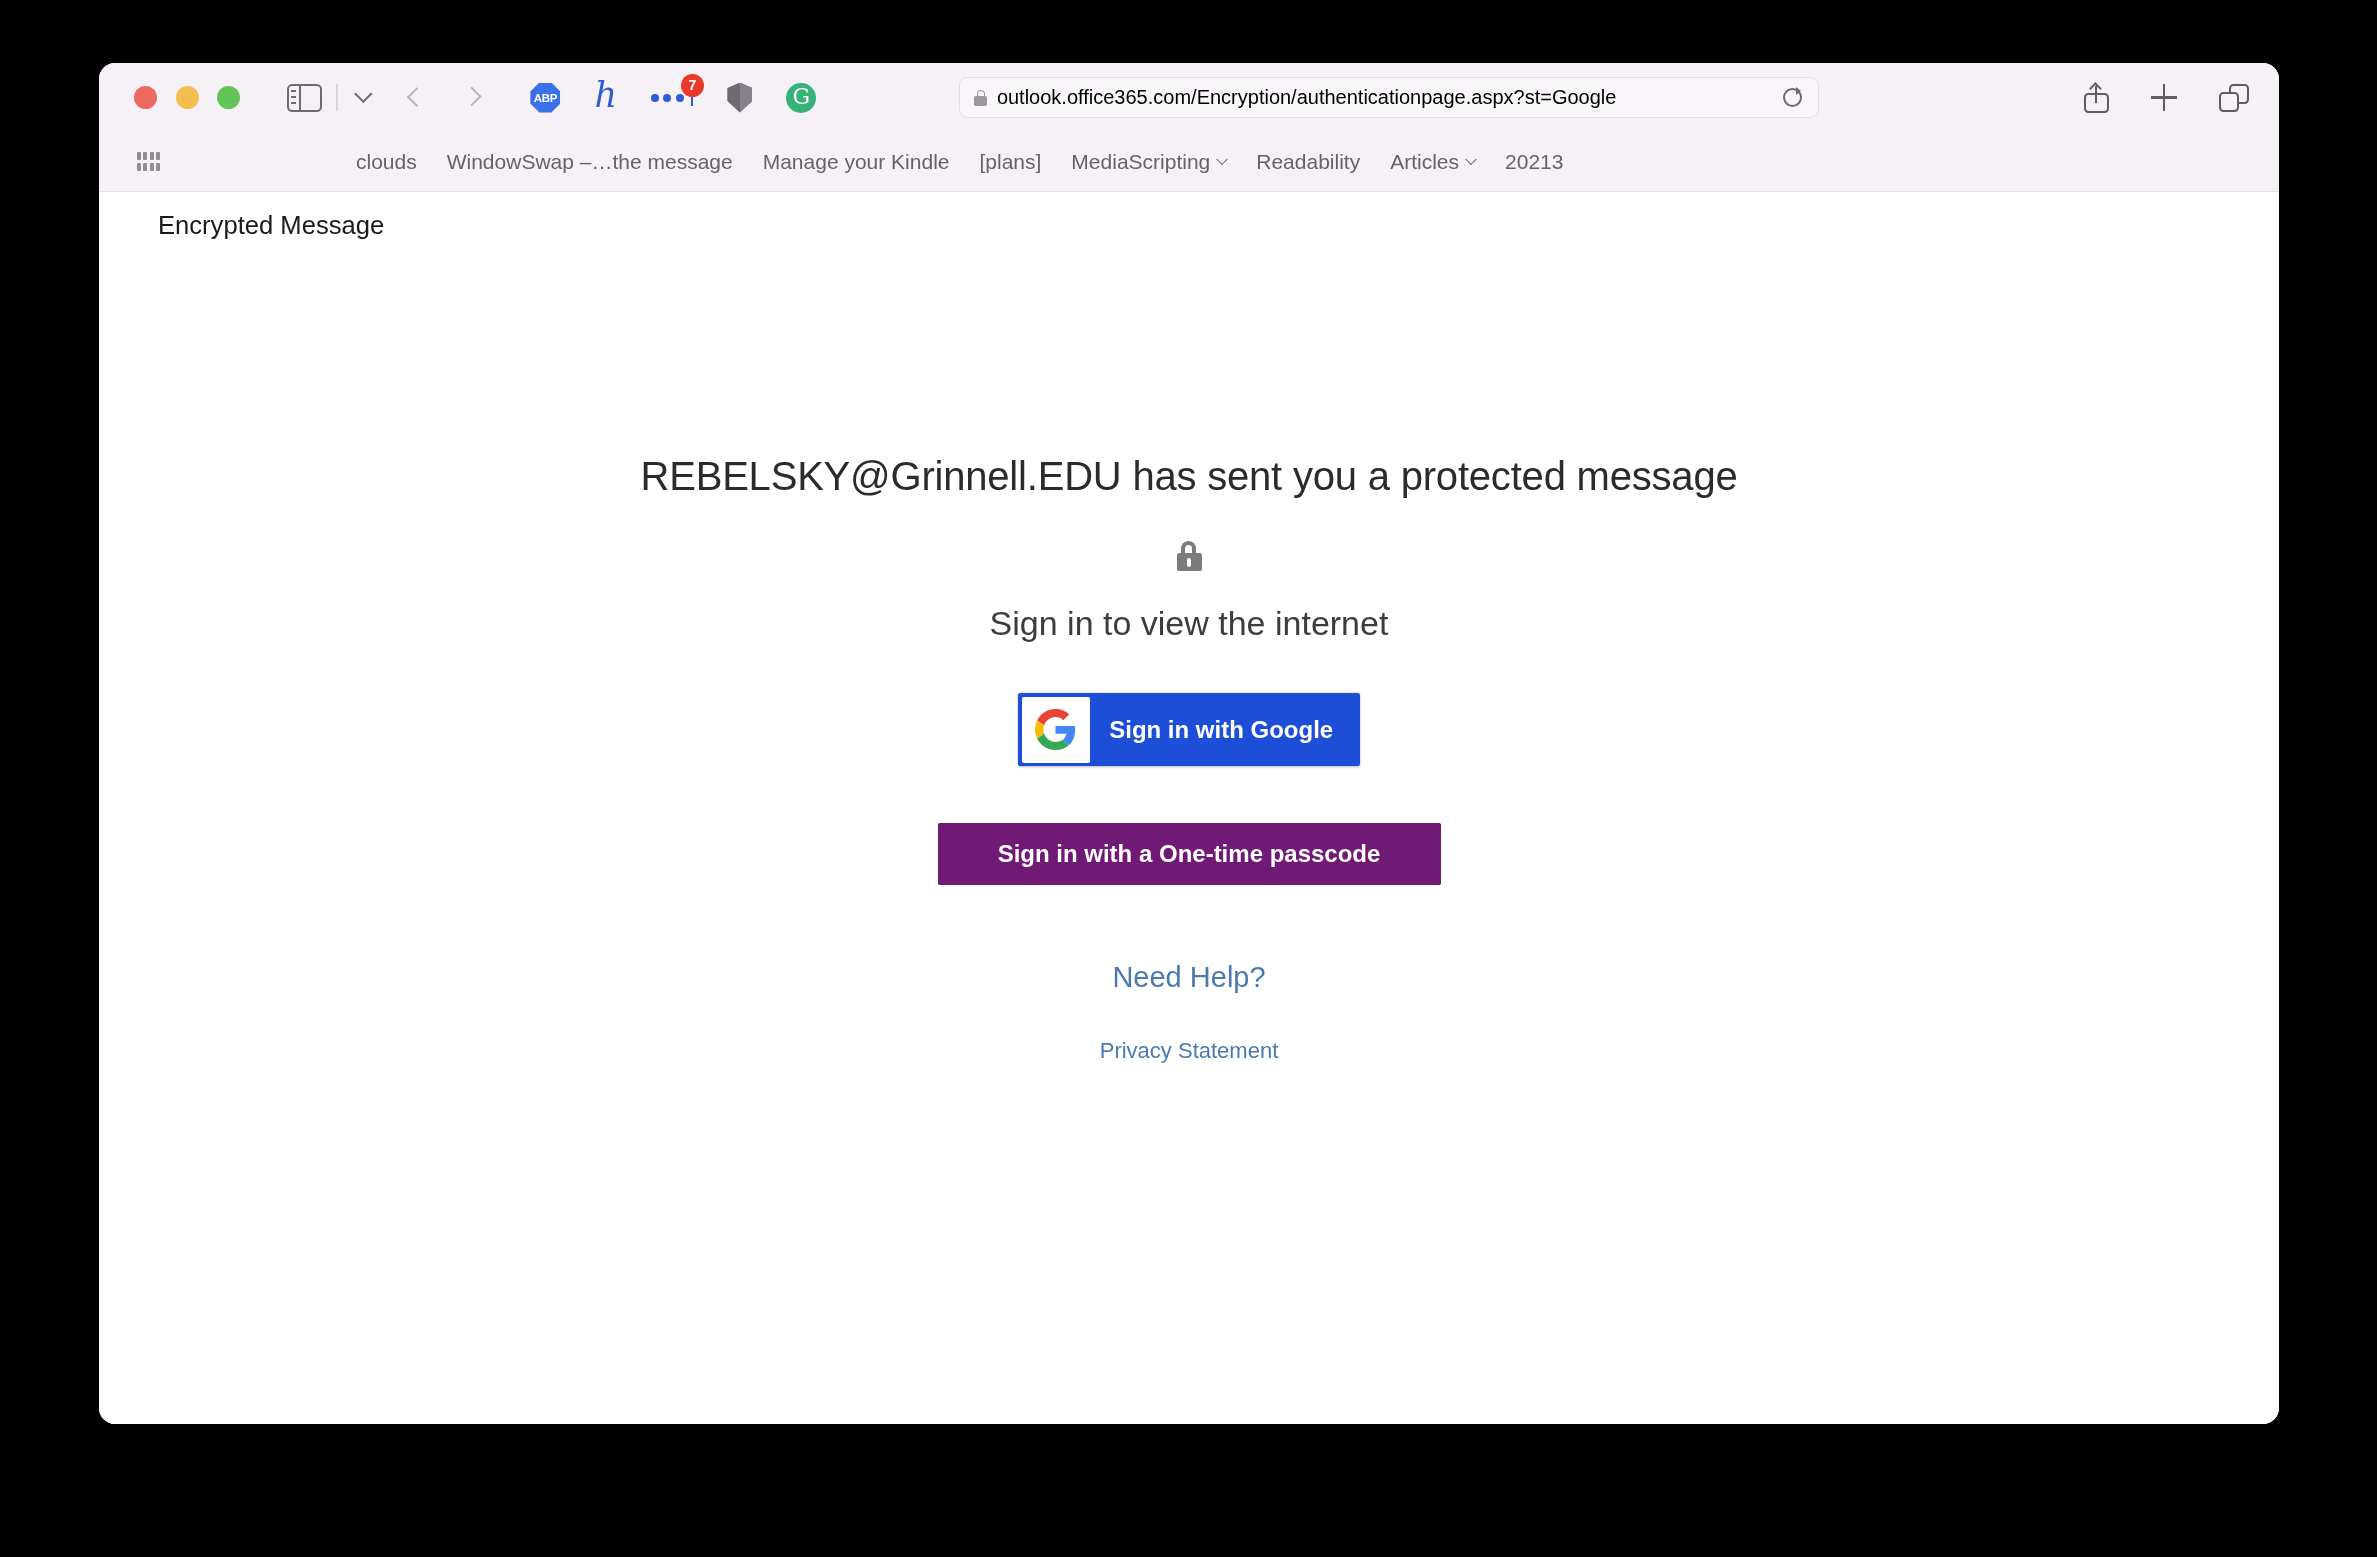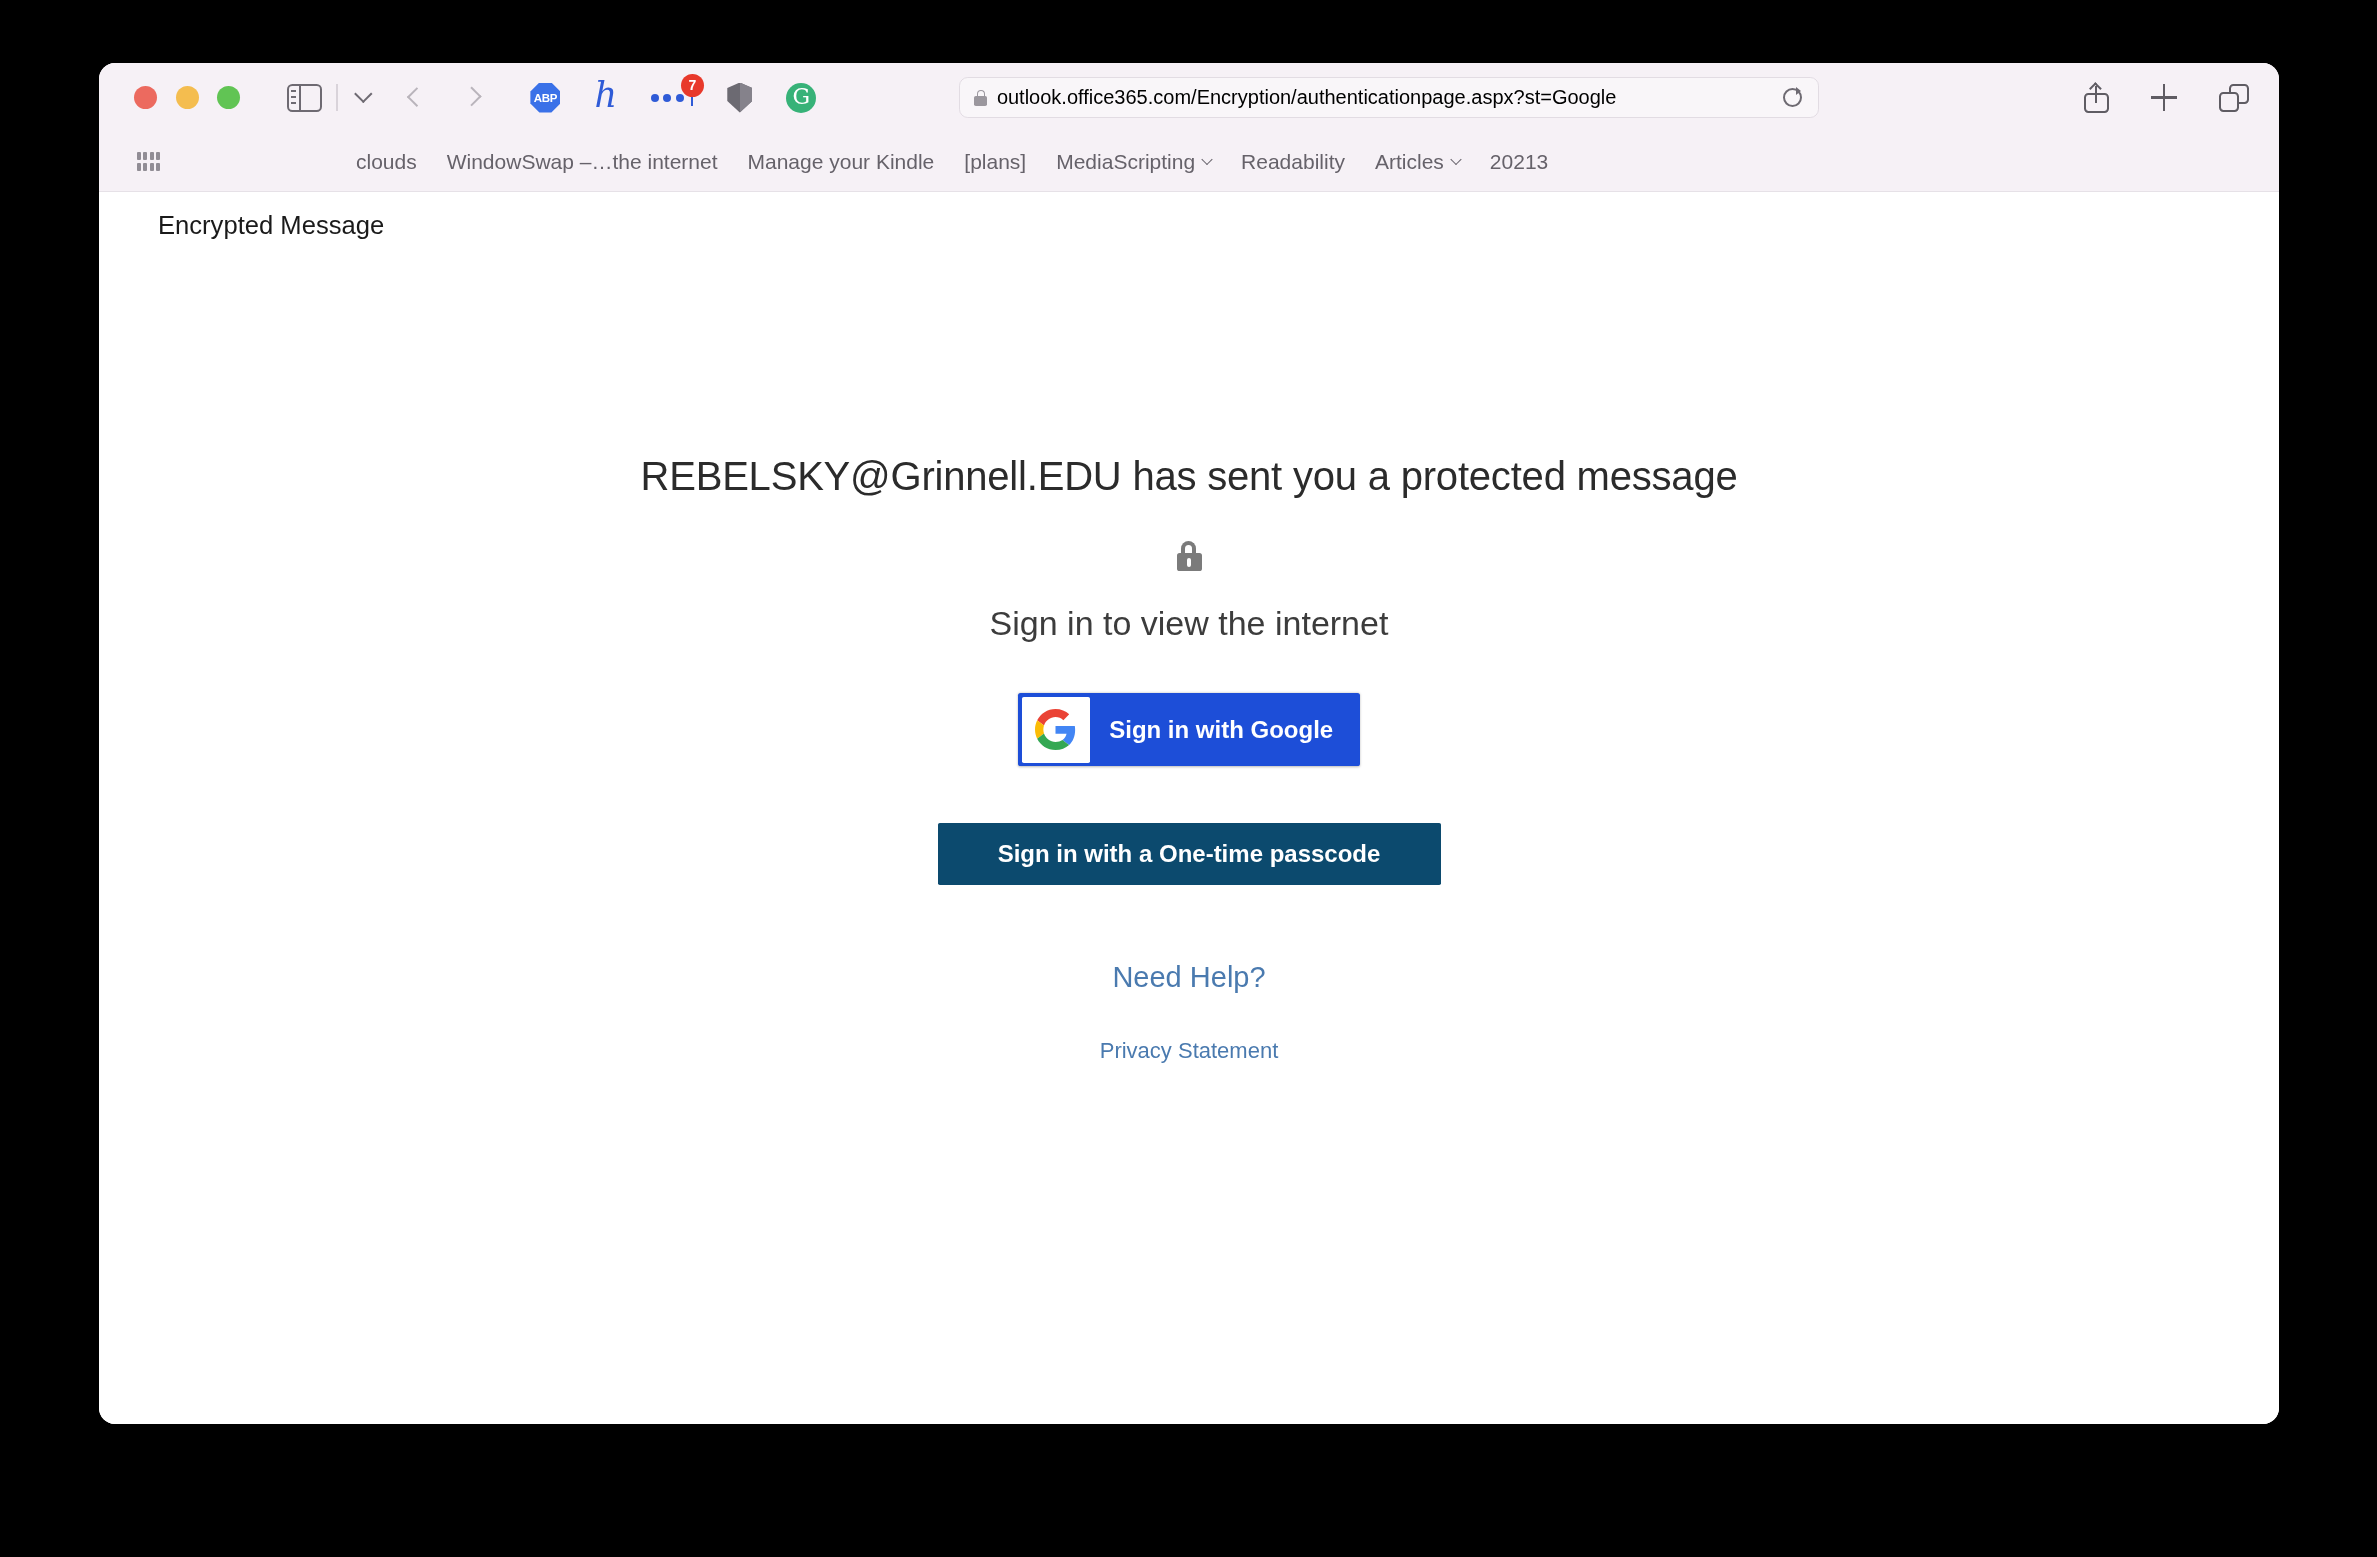--- a/index.html
+++ b/index.html
@@ -253,21 +253,21 @@
     display: flex; align-items: center; justify-content: center; flex: none;
   }
   .google-btn .g-label {
     flex: 1; text-align: center; color: #ffffff;
     font-size: 24px; font-weight: bold; padding-right: 10.6px;
   }
 
   .otp-btn {
     margin-top: 57px;
     width: 503px; height: 62px;
-    background: #0c4a6e; border-radius: 1.8px;
+    background: #701a75; border-radius: 1.8px;
     display: flex; align-items: center; justify-content: center;
     color: #ffffff; font-size: 24px; font-weight: bold;
     cursor: pointer;
   }
 
   .need-help {
     margin-top: 76px;
     font-size: 29px; color: #4a7aaf; text-decoration: none;
   }
   .privacy {
@@ -359,21 +359,21 @@
         <i></i>
         <i></i>
         <i></i>
         <i></i>
     </span>
     <div class="bm-list">
       <span class="bm">
         <span>clouds</span>
       </span>
       <span class="bm">
-        <span>WindowSwap –…the internet</span>
+        <span>WindowSwap –…the message</span>
       </span>
       <span class="bm">
         <span>Manage your Kindle</span>
       </span>
       <span class="bm">
         <span>[plans]</span>
       </span>
       <span class="bm">
         <span>MediaScripting</span>
         <span class="caret"></span>

